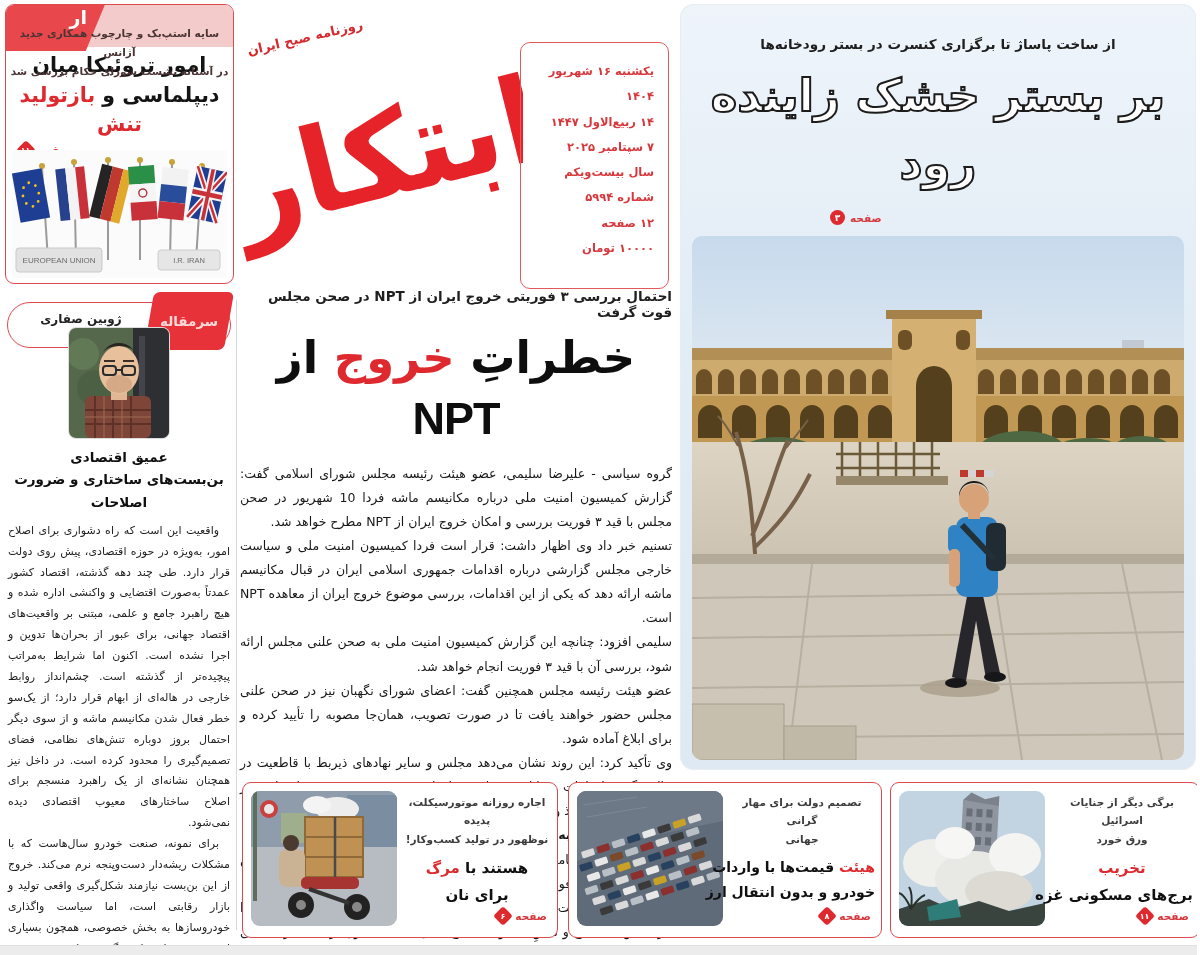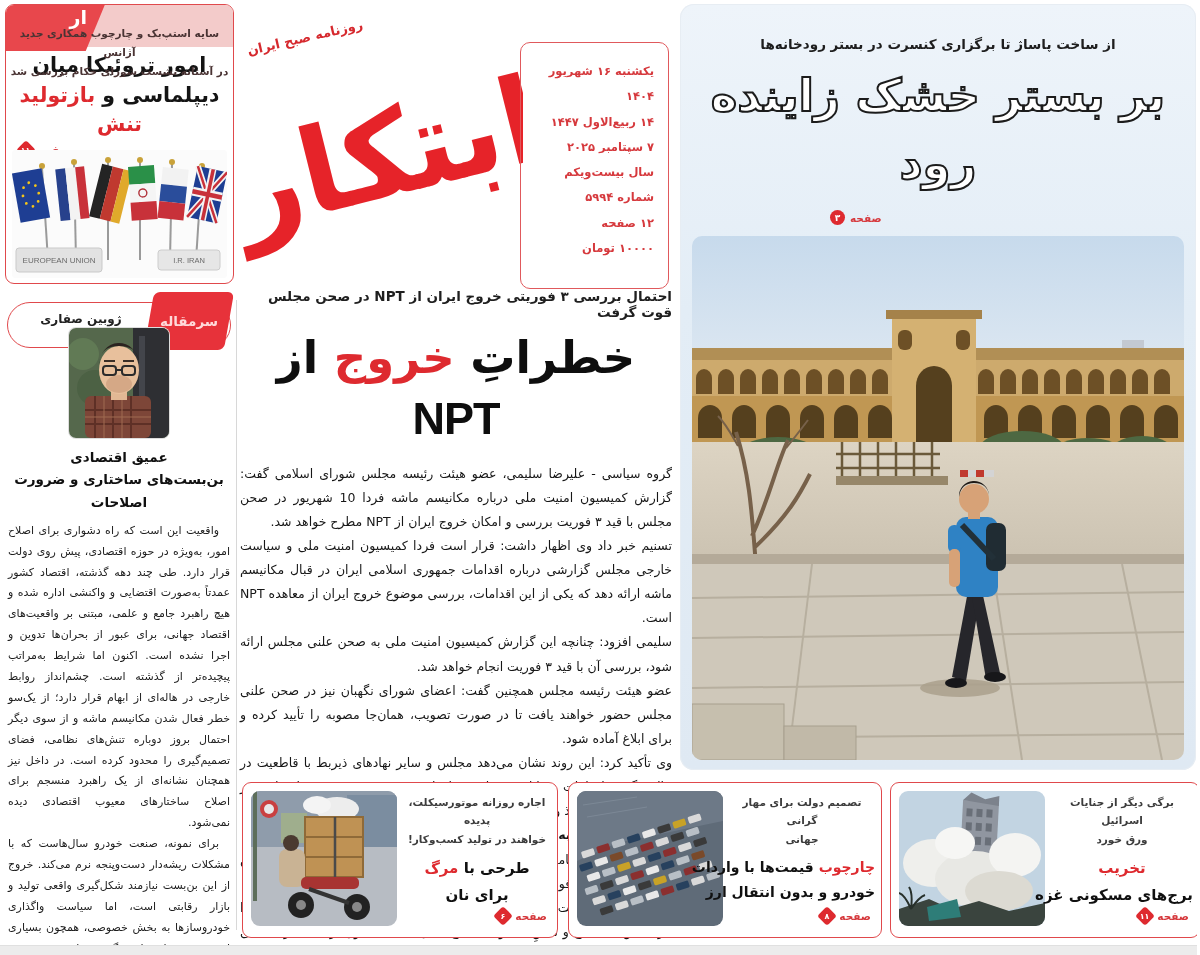--- a/index.html
+++ b/index.html
@@ -431,24 +431,24 @@
         <circle cx="50" cy="114" r="13" fill="#222"></circle>
           <circle cx="50" cy="114" r="5" fill="#888"></circle>
         <circle cx="106" cy="116" r="13" fill="#222"></circle>
           <circle cx="106" cy="116" r="5" fill="#888"></circle>
         <line x1="58" y1="98" x2="98" y2="112" stroke="#333" stroke-width="4"></line>
       </svg>
     </div>
     <div class="b-text">
       <div class="b-kicker">
         <div>اجاره روزانه موتورسیکلت، پدیده</div>
-        <div>خواهند در تولید کسب‌وکار!</div>
+        <div>نوظهور در تولید کسب‌وکار!</div>
       </div>
       <div class="b-head">
-        <div><span>طرحی با </span><span class="red">مرگ</span><span></span></div>
+        <div><span>هستند با </span><span class="red">مرگ</span><span></span></div>
         <div>برای نان</div>
       </div>
       <div class="b-page">
         <span class="pglabel">صفحه</span>
         <span class="diamond">
             <span>۶</span>
           </span>
       </div>
     </div>
   </div>
@@ -525,21 +525,21 @@
           </g>
         </g>
       </svg>
     </div>
     <div class="b-text">
       <div class="b-kicker">
         <div>تصمیم دولت برای مهار گرانی</div>
         <div>جهانی</div>
       </div>
       <div class="b-head" style="font-size:14px;">
-        <div><span></span><span class="red">چارچوب </span><span>قیمت‌ها با واردات</span></div>
+        <div><span></span><span class="red">هیئت </span><span>قیمت‌ها با واردات</span></div>
         <div>خودرو و بدون انتقال ارز</div>
       </div>
       <div class="b-page">
         <span class="pglabel">صفحه</span>
         <span class="diamond">
             <span>۸</span>
           </span>
       </div>
     </div>
   </div>

